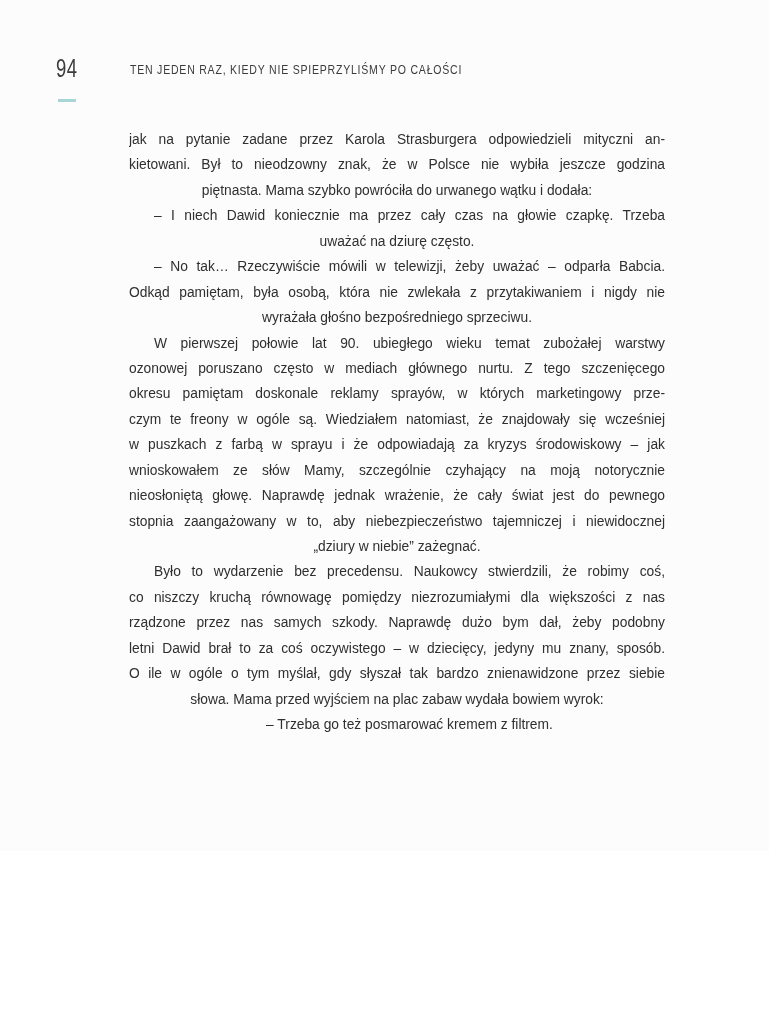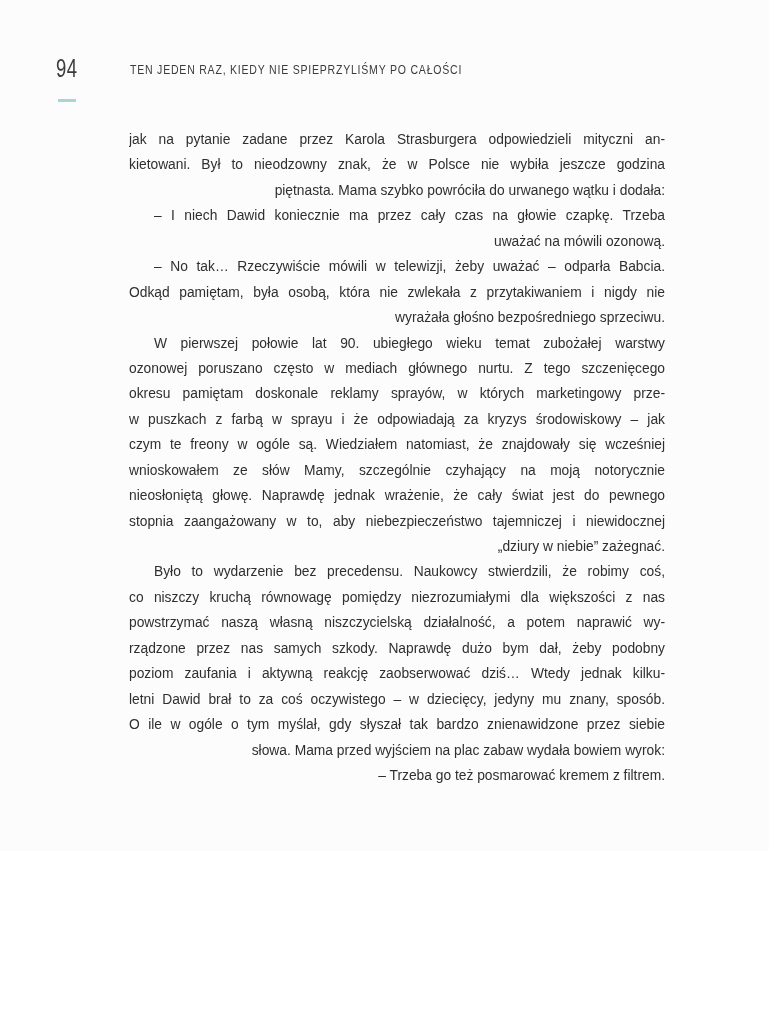--- a/index.html
+++ b/index.html
@@ -73,21 +73,21 @@
     text-align: justify;
     overflow: hidden;
     white-space: normal;
   }
   .line::after {
     content: "";
     display: inline-block;
     width: 100%;
     height: 0;
   }
-  .line.last { text-align: right; }
+  .line.last { text-align: center; }
   .line.last::after { content: none; }
   .line.indent { text-indent: 25px; }
   
   .ornament {
     position: absolute;
     left: 0;
     right: 0;
     top: 864px;
     display: flex;
     justify-content: center;
@@ -121,44 +121,42 @@
   <span class="accent-dash"></span>
 
   <main class="body-text" id="body-text">
       <div>
         <div class="line">jak na pytanie zadane przez Karola Strasburgera odpowiedzieli mityczni an-</div>
         <div class="line">kietowani. Był to nieodzowny znak, że w Polsce nie wybiła jeszcze godzina</div>
         <div class="line last">piętnasta. Mama szybko powróciła do urwanego wątku i dodała:</div>
       </div>
       <div>
         <div class="line indent">– I niech Dawid koniecznie ma przez cały czas na głowie czapkę. Trzeba</div>
-        <div class="line last">uważać na mówili ozonową.</div>
+        <div class="line last">uważać na dziurę często.</div>
       </div>
       <div>
         <div class="line indent">– No tak… Rzeczywiście mówili w telewizji, żeby uważać – odparła Babcia.</div>
         <div class="line">Odkąd pamiętam, była osobą, która nie zwlekała z przytakiwaniem i nigdy nie</div>
         <div class="line last">wyrażała głośno bezpośredniego sprzeciwu.</div>
       </div>
       <div>
         <div class="line indent">W pierwszej połowie lat 90. ubiegłego wieku temat zubożałej warstwy</div>
         <div class="line">ozonowej poruszano często w mediach głównego nurtu. Z tego szczenięcego</div>
         <div class="line">okresu pamiętam doskonale reklamy sprayów, w których marketingowy prze-</div>
+        <div class="line">czym te freony w ogóle są. Wiedziałem natomiast, że znajdowały się wcześniej</div>
         <div class="line">w puszkach z farbą w sprayu i że odpowiadają za kryzys środowiskowy – jak</div>
-        <div class="line">czym te freony w ogóle są. Wiedziałem natomiast, że znajdowały się wcześniej</div>
         <div class="line">wnioskowałem ze słów Mamy, szczególnie czyhający na moją notorycznie</div>
         <div class="line">nieosłoniętą głowę. Naprawdę jednak wrażenie, że cały świat jest do pewnego</div>
         <div class="line">stopnia zaangażowany w to, aby niebezpieczeństwo tajemniczej i niewidocznej</div>
         <div class="line last">„dziury w niebie” zażegnać.</div>
       </div>
       <div>
         <div class="line indent">Było to wydarzenie bez precedensu. Naukowcy stwierdzili, że robimy coś,</div>
         <div class="line">co niszczy kruchą równowagę pomiędzy niezrozumiałymi dla większości z nas</div>
-        <div class="line">powstrzymać naszą własną niszczycielską działalność, a potem naprawić wy-</div>
         <div class="line">rządzone przez nas samych szkody. Naprawdę dużo bym dał, żeby podobny</div>
-        <div class="line">poziom zaufania i aktywną reakcję zaobserwować dziś… Wtedy jednak kilku-</div>
         <div class="line">letni Dawid brał to za coś oczywistego – w dziecięcy, jedyny mu znany, sposób.</div>
         <div class="line">O ile w ogóle o tym myślał, gdy słyszał tak bardzo znienawidzone przez siebie</div>
         <div class="line last">słowa. Mama przed wyjściem na plac zabaw wydała bowiem wyrok:</div>
       </div>
       <div>
         <div class="line indent last">– Trzeba go też posmarować kremem z filtrem.</div>
       </div>
     </main>
 
   <div class="ornament">

